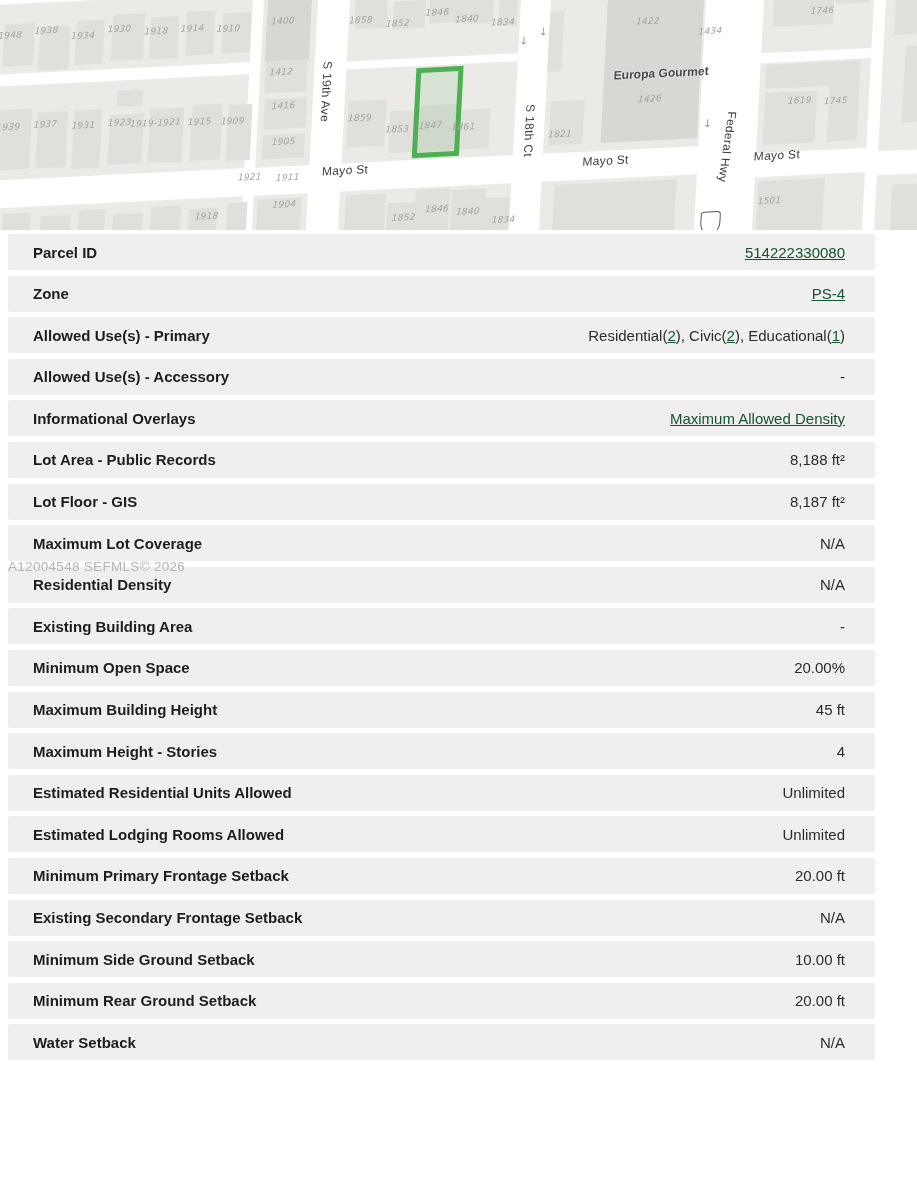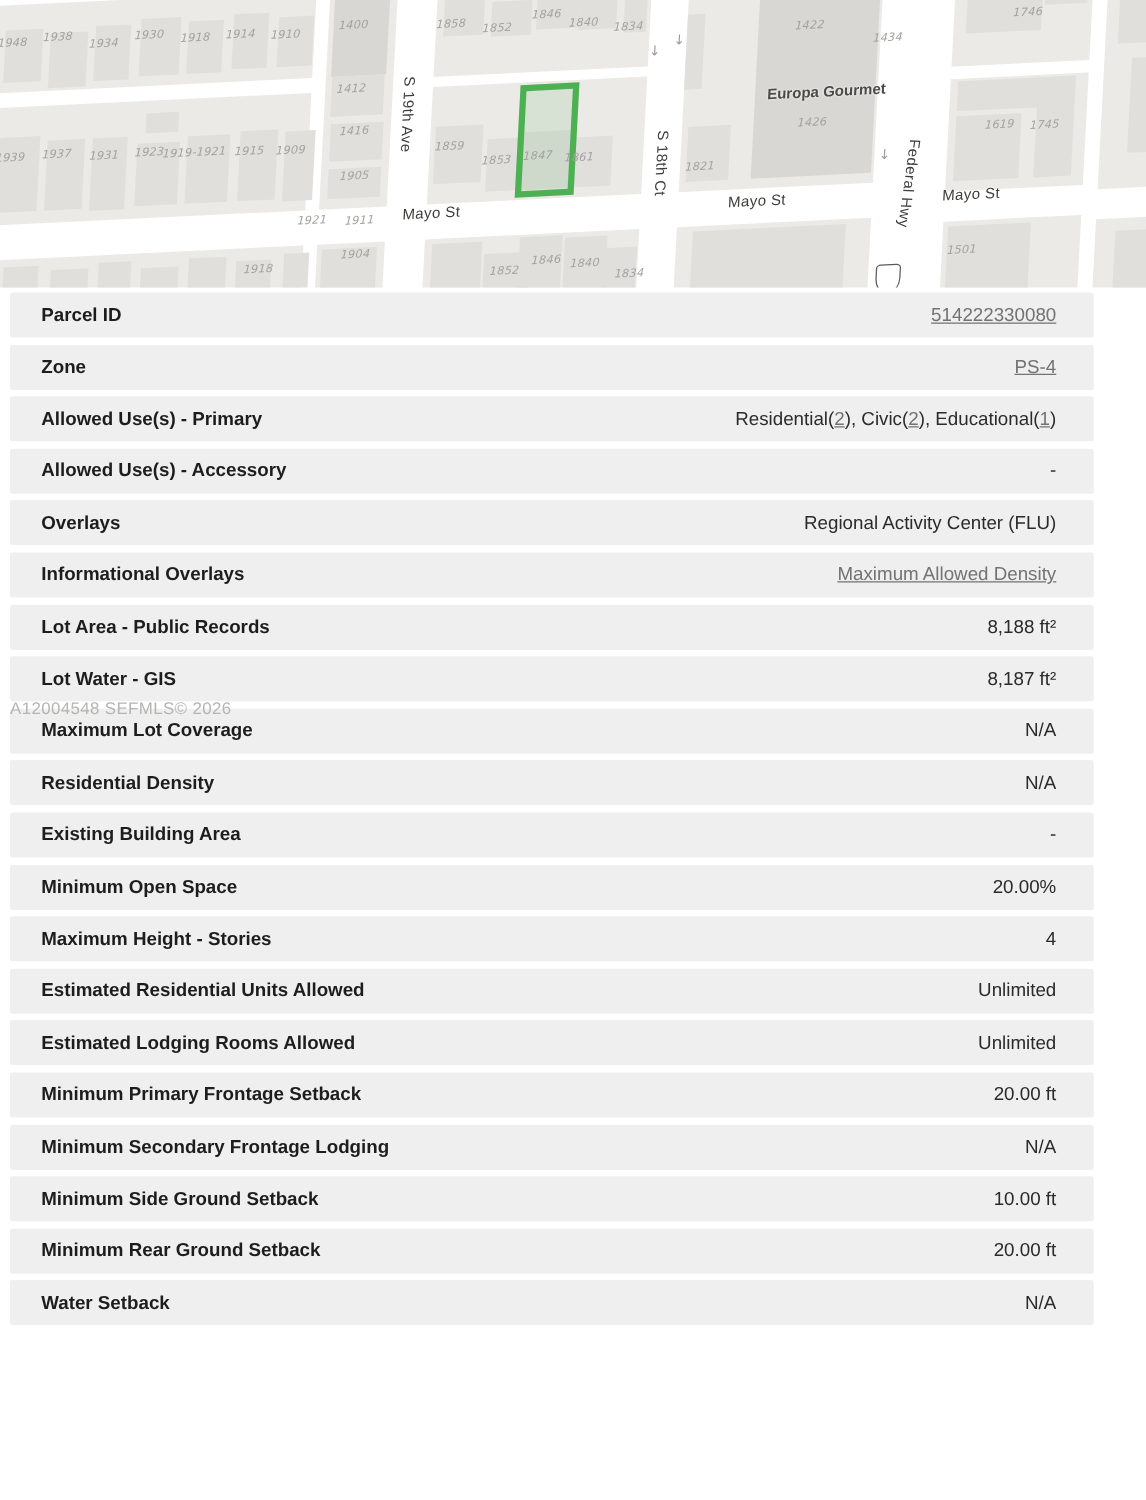--- a/index.html
+++ b/index.html
@@ -63,21 +63,21 @@
     height:36px; margin-bottom:5.6px; background:#F0EFEF; border-radius:2px;
     display:flex; align-items:center; justify-content:space-between;
     padding:0 30px 0 25px; box-sizing:border-box;
   }
   .row .lbl {
     font-size:15px; font-weight:bold; color:#1D1D1D; white-space:nowrap;
   }
   .row .val {
     font-size:15px; color:#2B2B2B; text-align:right; white-space:nowrap;
   }
-  a.lnk { color:#737373; text-decoration:underline; cursor:pointer; }
+  a.lnk { color:#14532d; text-decoration:underline; cursor:pointer; }
 </style>
 </head>
 <body>
 
 <div class="map">
   <div class="map-grid" id="map-grid">
     <div class="parcel"></div>
     <div class="shield"></div>
   <div class="blk" style="left: -25px; top: -18px; width: 272px; height: 70px;"></div>
       <div class="blk" style="left: -25px; top: 64px; width: 272px; height: 94px;"></div>
@@ -217,69 +217,69 @@
     </div>
     <div class="row">
       <span class="lbl">Allowed Use(s) - Primary</span>
       <span class="val"><span>Residential(</span><a class="lnk">2</a><span>), Civic(</span><a class="lnk">2</a><span>), Educational(</span><a class="lnk">1</a><span>)</span></span>
     </div>
     <div class="row">
       <span class="lbl">Allowed Use(s) - Accessory</span>
       <span class="val">-</span>
     </div>
     <div class="row">
-      <span class="lbl">Overlays</span>
-      <span class="val">Regional Activity Center (FLU)</span>
-    </div>
-    <div class="row">
       <span class="lbl">Informational Overlays</span>
       <span class="val"><a class="lnk">Maximum Allowed Density</a></span>
     </div>
     <div class="row">
       <span class="lbl">Lot Area - Public Records</span>
       <span class="val">8,188 ft²</span>
     </div>
     <div class="row">
-      <span class="lbl">Lot Water - GIS</span>
+      <span class="lbl">Lot Floor - GIS</span>
       <span class="val">8,187 ft²</span>
     </div>
     <div class="row">
       <span class="lbl">Maximum Lot Coverage</span>
       <span class="val">N/A</span>
     </div>
     <div class="row">
       <span class="lbl">Residential Density</span>
       <span class="val">N/A</span>
     </div>
     <div class="row">
       <span class="lbl">Existing Building Area</span>
       <span class="val">-</span>
     </div>
     <div class="row">
       <span class="lbl">Minimum Open Space</span>
       <span class="val">20.00%</span>
     </div>
     <div class="row">
+      <span class="lbl">Maximum Building Height</span>
+      <span class="val">45 ft</span>
+    </div>
+    <div class="row">
       <span class="lbl">Maximum Height - Stories</span>
       <span class="val">4</span>
     </div>
     <div class="row">
       <span class="lbl">Estimated Residential Units Allowed</span>
       <span class="val">Unlimited</span>
     </div>
     <div class="row">
       <span class="lbl">Estimated Lodging Rooms Allowed</span>
       <span class="val">Unlimited</span>
     </div>
     <div class="row">
       <span class="lbl">Minimum Primary Frontage Setback</span>
       <span class="val">20.00 ft</span>
     </div>
     <div class="row">
-      <span class="lbl">Minimum Secondary Frontage Lodging</span>
+      <span class="lbl">Existing Secondary Frontage Setback</span>
       <span class="val">N/A</span>
     </div>
     <div class="row">
       <span class="lbl">Minimum Side Ground Setback</span>
       <span class="val">10.00 ft</span>
     </div>
     <div class="row">
       <span class="lbl">Minimum Rear Ground Setback</span>
       <span class="val">20.00 ft</span>
     </div>

